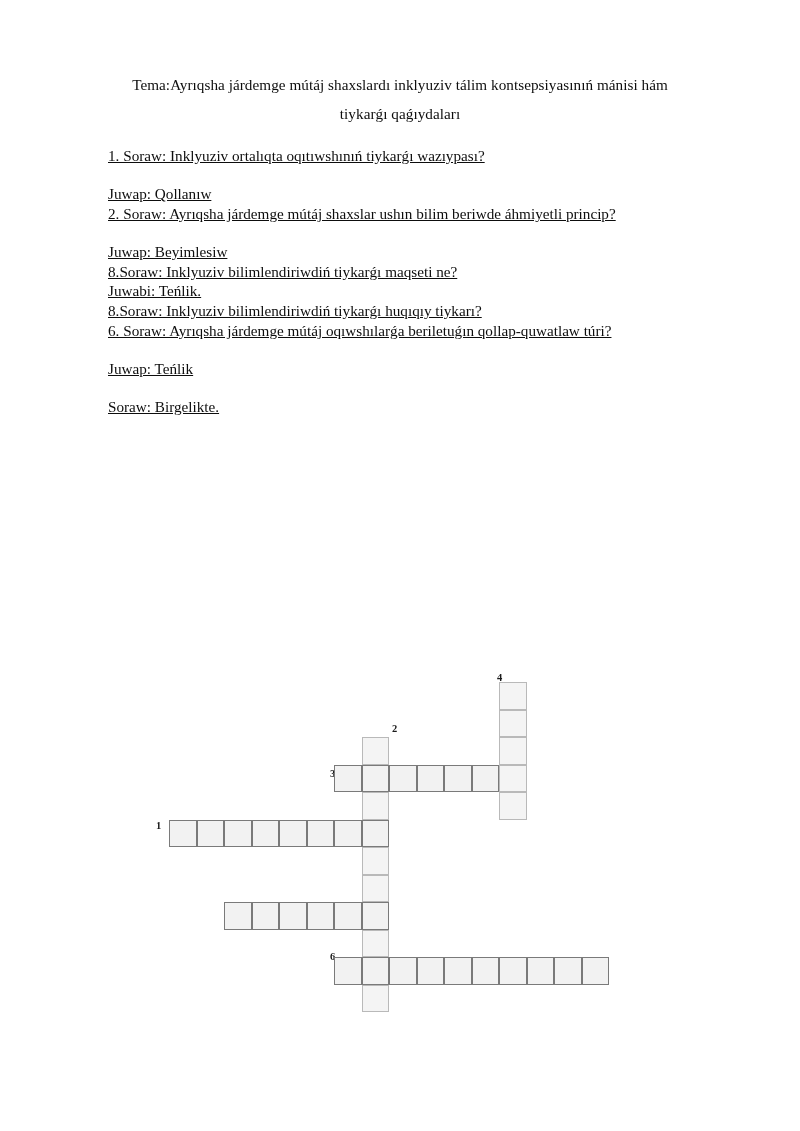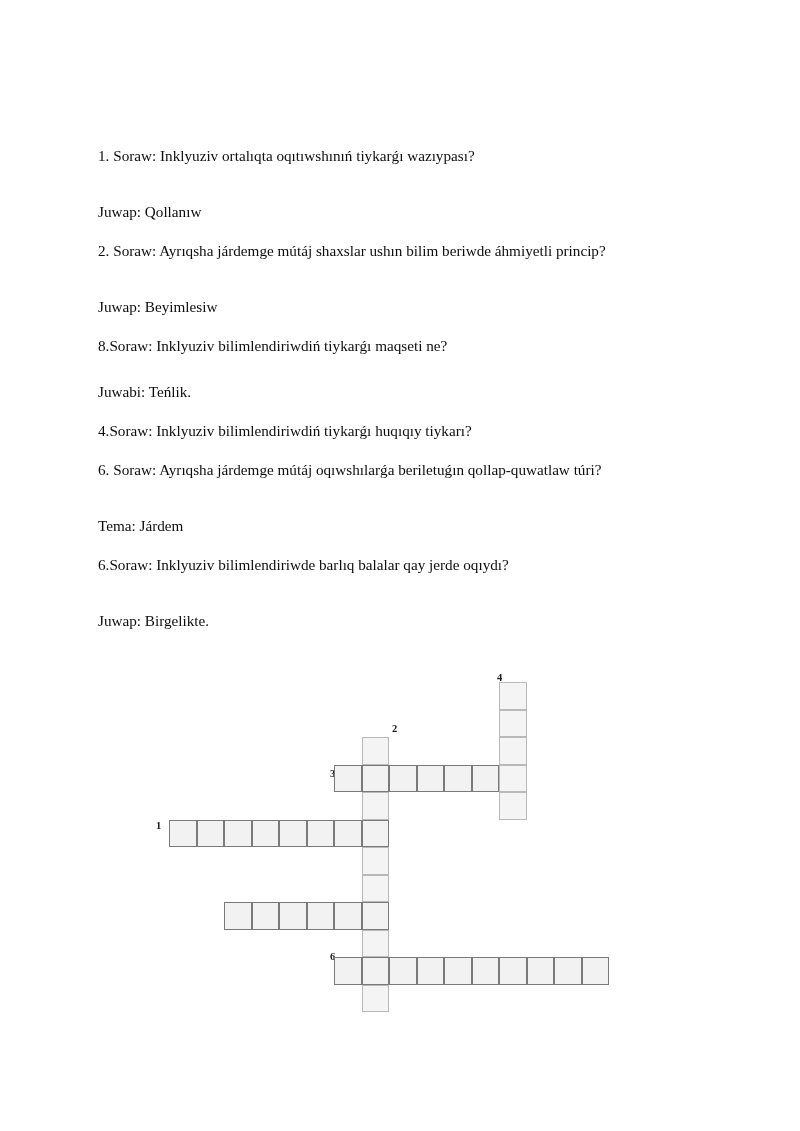--- a/index.html
+++ b/index.html
@@ -32,33 +32,34 @@
     width: 572px;
     text-align: center;
     font-size: 15.2px;
     line-height: 29px;
     letter-spacing: 0.05px;
   }
 
   
   .qa-block {
     position: absolute;
-    left: 98px;
+    left: 108px;
     top: 146px;
     width: 620px;
+    text-decoration: underline;
   }
   .qa-line {
     font-size: 15.2px;
     line-height: 19px;
     margin: 0;
     white-space: nowrap;
   }
-  .qa-line.gap-q   { margin-top: 20px; }
-  .qa-line.gap-a   { margin-top: 37px; }
-  .qa-line.gap-big { margin-top: 27px; }
+  .qa-line.gap-q   { margin-top: 1px; }
+  .qa-line.gap-a   { margin-top: 19px; }
+  .qa-line.gap-big { }
 
   
   .crossword {
     position: absolute;
     left: 0;
     top: 0;
     width: 800px;
     height: 1131px;
     pointer-events: none;
   }
@@ -82,33 +83,36 @@
     font-size: 10.5px;
     color: #1a1a1a;
     pointer-events: auto;
   }
 </style>
 </head>
 <body>
 
 <div class="page">
 
+  <div class="doc-title">
+    <span>Tema:Ayrıqsha járdemge mútáj shaxslardı inklyuziv tálim kontsepsiyasınıń mánisi hám tiykarǵı</span>
+    <span>qaǵıydaları</span>
+  </div>
 
   <div class="qa-block">
       <p class="qa-line ">1. Soraw: Inklyuziv ortalıqta oqıtıwshınıń tiykarǵı wazıypası?</p>
       <p class="qa-line gap-a">Juwap: Qollanıw</p>
       <p class="qa-line gap-q">2. Soraw: Ayrıqsha járdemge mútáj shaxslar ushın bilim beriwde áhmiyetli princip?</p>
       <p class="qa-line gap-a">Juwap: Beyimlesiw</p>
       <p class="qa-line gap-q">8.Soraw: Inklyuziv bilimlendiriwdiń tiykarǵı maqseti ne?</p>
       <p class="qa-line gap-big">Juwabi: Teńlik.</p>
-      <p class="qa-line gap-q">4.Soraw: Inklyuziv bilimlendiriwdiń tiykarǵı huqıqıy tiykarı?</p>
+      <p class="qa-line gap-q">8.Soraw: Inklyuziv bilimlendiriwdiń tiykarǵı huqıqıy tiykarı?</p>
       <p class="qa-line gap-q">6. Soraw: Ayrıqsha járdemge mútáj oqıwshılarǵa beriletuǵın qollap-quwatlaw túri?</p>
-      <p class="qa-line gap-a">Tema: Járdem</p>
-      <p class="qa-line gap-q">6.Soraw: Inklyuziv bilimlendiriwde barlıq balalar qay jerde oqıydı?</p>
-      <p class="qa-line gap-a">Juwap: Birgelikte.</p>
+      <p class="qa-line gap-a">Juwap: Teńlik</p>
+      <p class="qa-line gap-a">Soraw: Birgelikte.</p>
     </div>
 
   <div class="crossword">
       <div class="cw-cell" style="left: 169px; top: 819.5px; z-index: 2;"></div>
       <div class="cw-cell" style="left: 196.5px; top: 819.5px; z-index: 2;"></div>
       <div class="cw-cell" style="left: 224px; top: 819.5px; z-index: 2;"></div>
       <div class="cw-cell" style="left: 251.5px; top: 819.5px; z-index: 2;"></div>
       <div class="cw-cell" style="left: 279px; top: 819.5px; z-index: 2;"></div>
       <div class="cw-cell" style="left: 306.5px; top: 819.5px; z-index: 2;"></div>
       <div class="cw-cell" style="left: 334px; top: 819.5px; z-index: 2;"></div>

